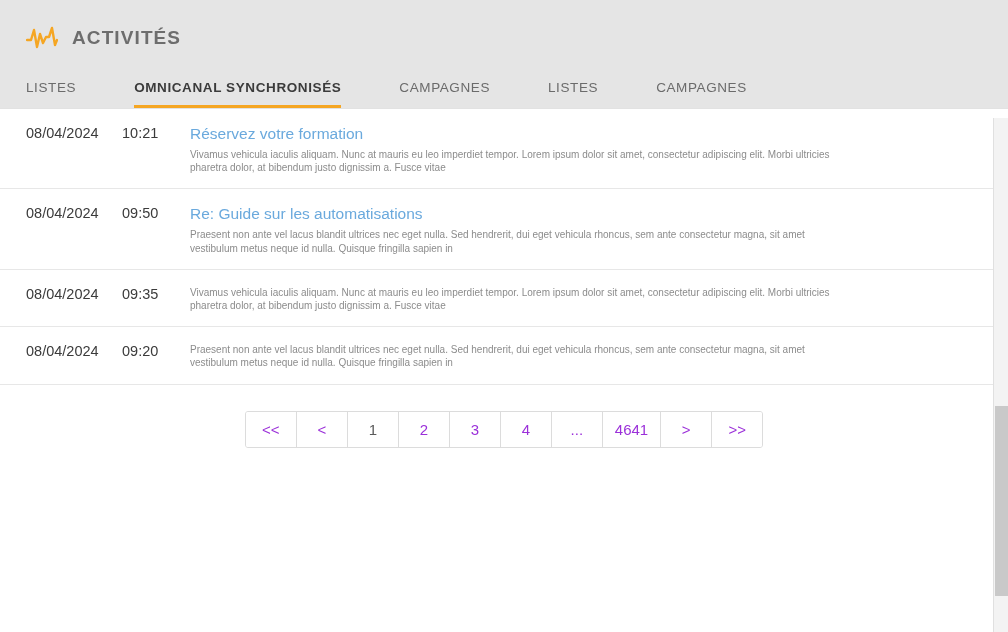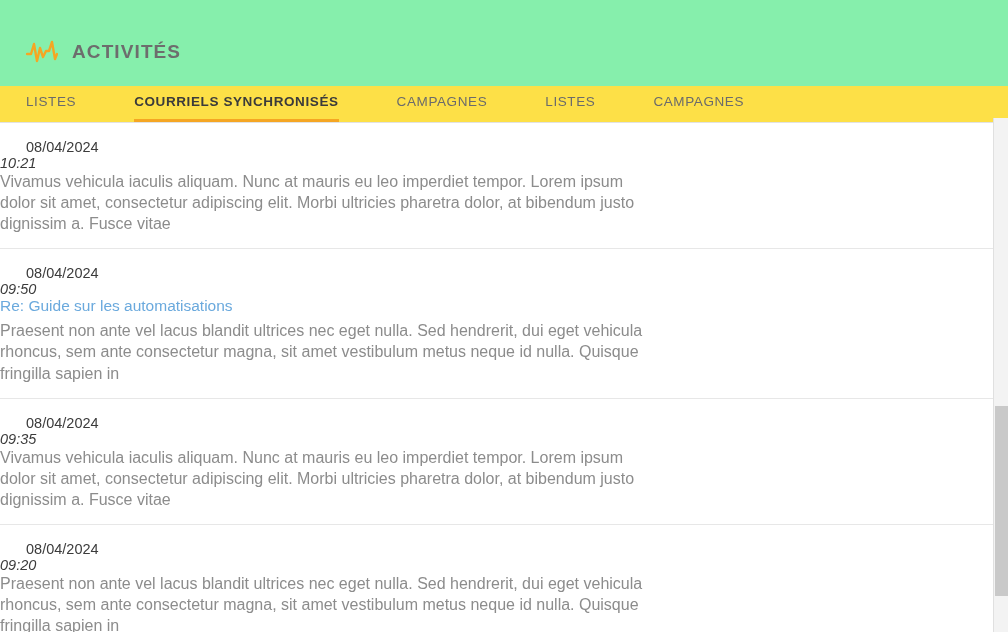--- a/index.html
+++ b/index.html
@@ -13,22 +13,22 @@
     font-family: "Liberation Sans", sans-serif;
     color: #333333;
     overflow: hidden;
     position: relative;
   }
 
   
   .header {
     display: flex;
     align-items: center;
-    padding: 36px 0 18px 26px;
-    background: #86efac;
+    padding: 22px 0 18px 26px;
+    background: #e5e5e5;
   }
   .logo-icon {
     width: 32px;
     height: 32px;
     margin-right: 14px;
     display: flex;
     align-items: center;
     justify-content: center;
   }
   .page-title {
@@ -37,21 +37,21 @@
     color: #6d6d6d;
     font-weight: bold;
   }
 
   
   .tabbar {
     display: flex;
     align-items: flex-end;
     padding-left: 26px;
     border-bottom: 1px solid #e2e2e2;
-    background: #fde047;
+    background: #e5e5e5;
     height: 36px;
   }
   .tab {
     font-size: 13.5px;
     letter-spacing: 0.6px;
     color: #6b6b6b;
     padding: 0 0 10px 0;
     margin-right: 58px;
     white-space: nowrap;
     cursor: pointer;
@@ -65,50 +65,48 @@
 
   
   .mail-list {
     background: #ffffff;
   }
   .mail-row {
     display: flex;
     align-items: flex-start;
     padding: 16px 0 14px 0;
     border-bottom: 1px solid #e7e7e7;
-    flex-direction: column;
   }
   .mail-date {
     width: 122px;
     padding-left: 26px;
     box-sizing: border-box;
     font-size: 14.5px;
     color: #3b3b3b;
     flex: 0 0 auto;
   }
   .mail-time {
     width: 68px;
     font-size: 14.5px;
     color: #3b3b3b;
     flex: 0 0 auto;
-    font-style: italic;
   }
   .mail-body {
     flex: 1 1 auto;
     padding-right: 36px;
   }
   .mail-subject {
     color: #6aa9dd;
     font-size: 15.5px;
     margin-bottom: 5px;
     cursor: pointer;
   }
   .mail-preview {
     color: #8c8c8c;
-    font-size: 16px;
+    font-size: 10px;
     line-height: 1.32;
     max-width: 660px;
   }
 
   
   .pagination-wrap {
     display: flex;
     justify-content: center;
     margin-top: 26px;
   }
@@ -170,33 +168,34 @@
   <span class="logo-icon">
     <svg width="32" height="26" viewBox="0 0 32 26" aria-hidden="true">
       <polyline points="1,15 5,15 8,5 11,22 14,9 17,18 20,12 23,12 26,3 29,20 31,15" fill="none" stroke="#f5a623" stroke-width="2.4" stroke-linejoin="round" stroke-linecap="round"></polyline>
     </svg>
   </span>
   <span class="page-title">ACTIVITÉS</span>
 </div>
 
 <div class="tabbar">
   <div class="tab">LISTES</div>
-  <div class="tab active">COURRIELS SYNCHRONISÉS</div>
+  <div class="tab active">OMNICANAL SYNCHRONISÉS</div>
   <div class="tab">CAMPAGNES</div>
   <div class="tab">LISTES</div>
   <div class="tab">CAMPAGNES</div>
 </div>
 
 <div class="content-clip">
   <div class="mail-list">
 
     <div class="mail-row">
       <div class="mail-date">08/04/2024</div>
       <div class="mail-time">10:21</div>
       <div class="mail-body">
+        <div class="mail-subject">Réservez votre formation</div>
         <div class="mail-preview">Vivamus vehicula iaculis aliquam. Nunc at mauris eu leo imperdiet tempor. Lorem ipsum dolor sit amet, consectetur adipiscing elit. Morbi ultricies pharetra dolor, at bibendum justo dignissim a. Fusce vitae</div>
       </div>
     </div>
 
     <div class="mail-row">
       <div class="mail-date">08/04/2024</div>
       <div class="mail-time">09:50</div>
       <div class="mail-body">
         <div class="mail-subject">Re: Guide sur les automatisations</div>
         <div class="mail-preview">Praesent non ante vel lacus blandit ultrices nec eget nulla. Sed hendrerit, dui eget vehicula rhoncus, sem ante consectetur magna, sit amet vestibulum metus neque id nulla. Quisque fringilla sapien in</div>

